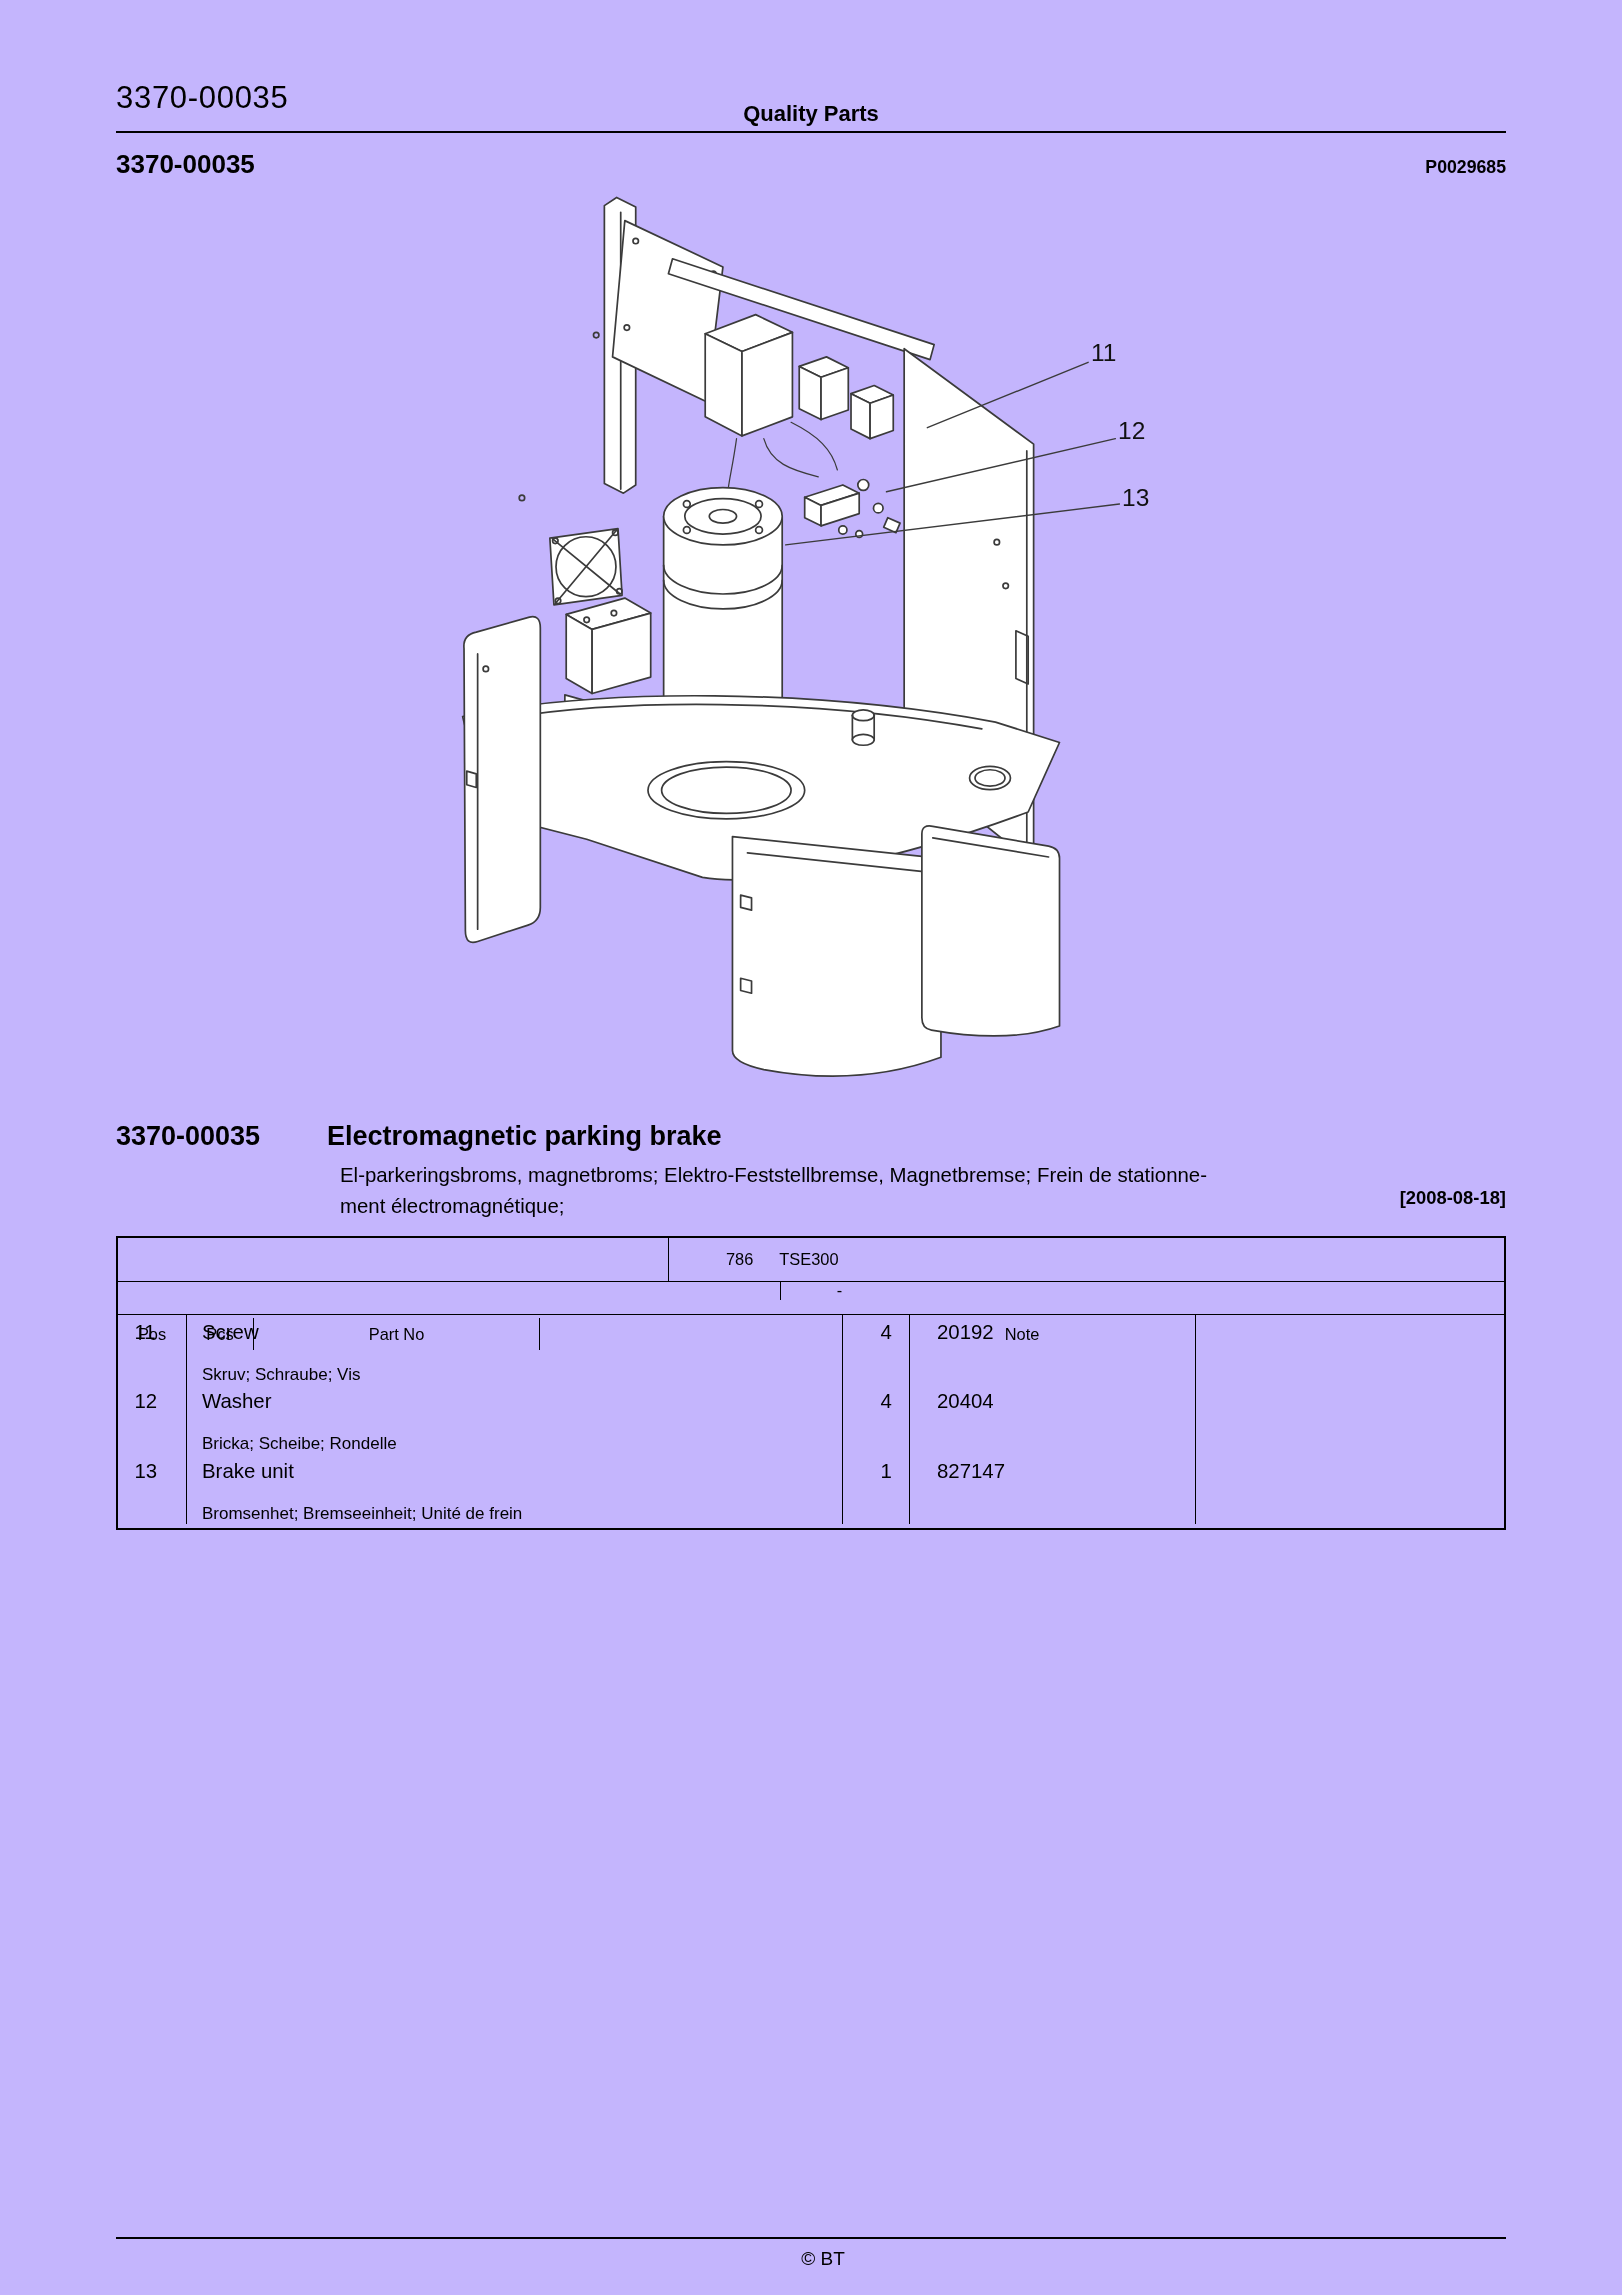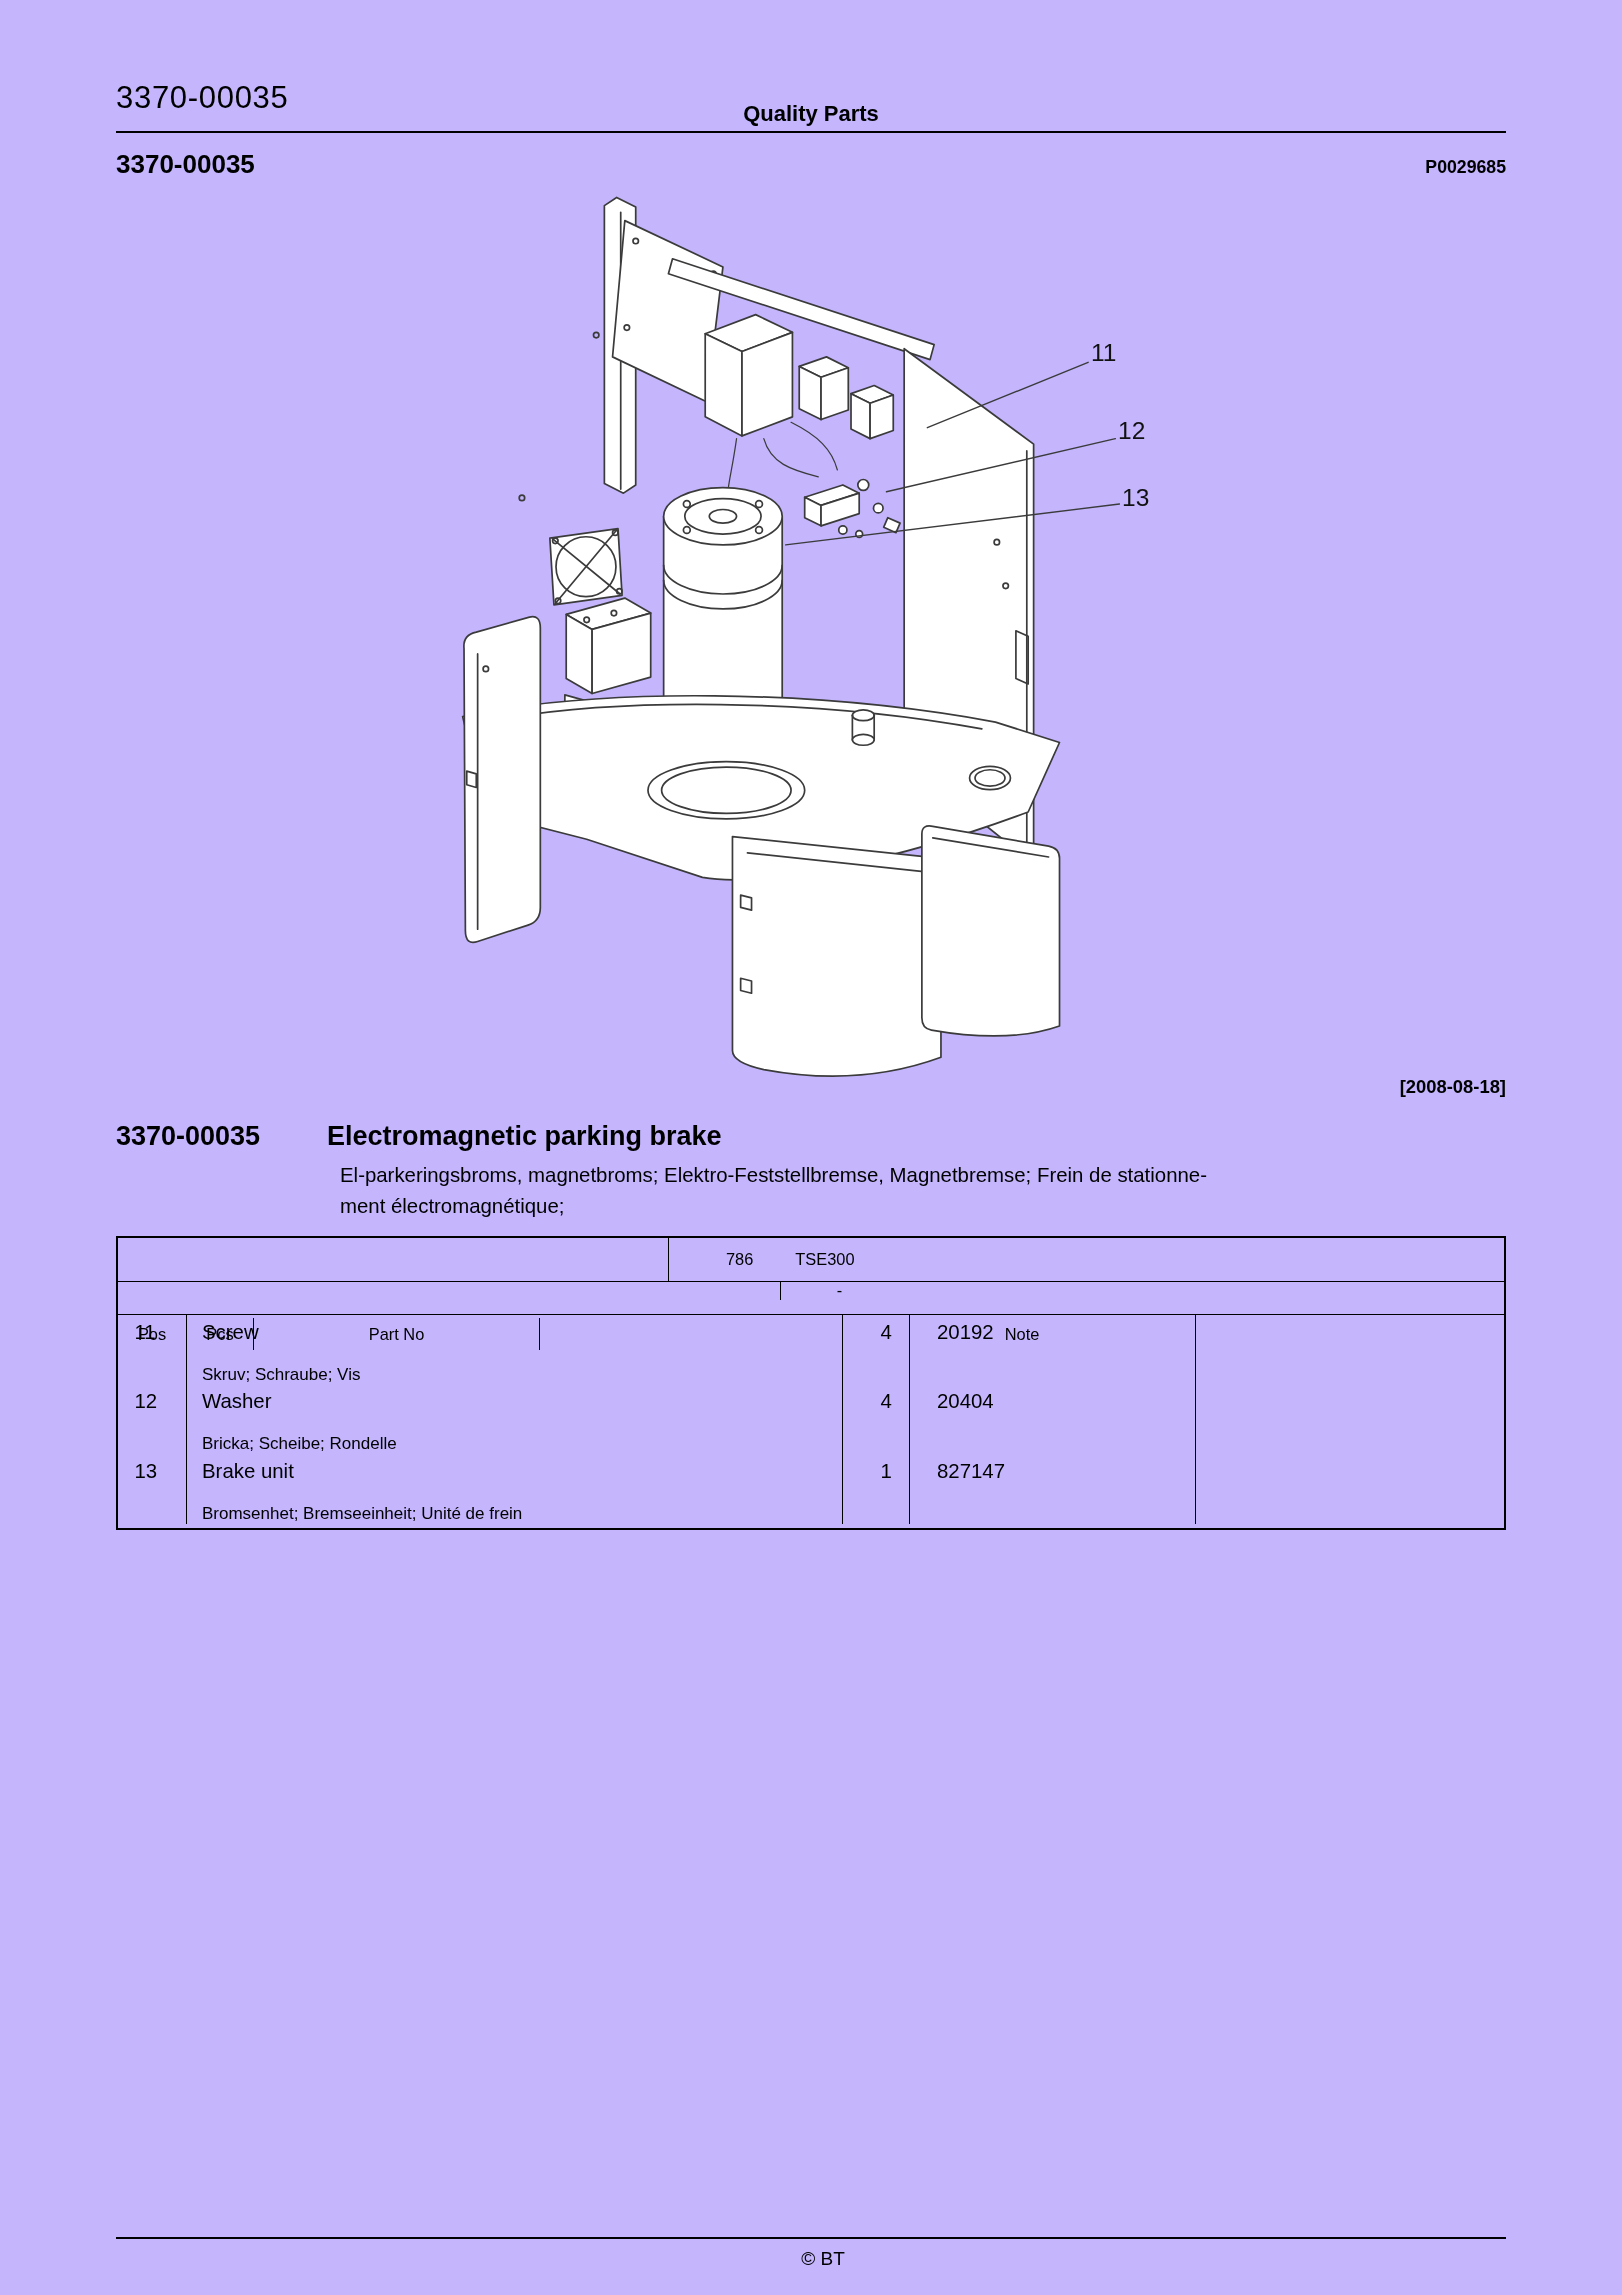--- a/index.html
+++ b/index.html
@@ -21,42 +21,42 @@
   .image-ref{right:116px;top:157px;font-size:17.7px;font-weight:bold;}
 
   
   .diagram{left:382px;top:177px;width:859px;height:913px;}
   .diagram svg{width:100%;height:100%;display:block;}
   .callout{position:absolute;font-size:24.5px;color:#111;}
 
   
   .section-number{left:116px;top:1121px;font-size:27px;font-weight:bold;}
   .section-title{left:327px;top:1121px;font-size:27px;font-weight:bold;}
-  .section-date{right:116px;top:1076px;font-size:18.4px;font-weight:bold;}
+  .section-date{right:116px;top:1187px;font-size:18.4px;font-weight:bold;}
   .section-subtitle{left:340px;top:1160px;width:1186px;font-size:20.4px;line-height:31px;}
 
   
   .parts-table{
     left:116px;top:1236px;width:1390px;
     border:2px solid #000;
     box-sizing:border-box;
     font-size:20.4px;
   }
   .t-row{display:flex;width:100%;box-sizing:border-box;}
   .t-cell{box-sizing:border-box;flex:0 0 auto;}
   .c-pos{width:68px;}
   .c-desc{width:656px;}
   .c-pcs{width:67px;text-align:center;}
   .c-part{width:286px;}
   .c-note{width:314px;flex:1 1 auto;}
 
   .band-row{height:44px;border-bottom:1.4px solid #000;align-items:center;flex-direction:column;}
   .band-left{width:791px;}
   .band-part{width:286px;border-left:1.4px solid #000;height:100%;display:flex;align-items:center;font-size:16.4px;padding-left:57px;}
-  .band-model{margin-left:42px;}
+  .band-model{margin-left:26px;}
   .band-note{flex:1 1 auto;border-left:1.4px solid #000;height:100%;display:flex;align-items:center;font-size:16.4px;padding-left:56px;}
 
   .head-row{height:33px;border-bottom:1.4px solid #000;}
   .head-row .t-cell{
     display:flex;align-items:center;justify-content:center;
     font-size:16.4px;height:100%;margin-top:36px;
   }
   .head-row .t-cell + .t-cell{border-left:1.4px solid #000;}
 
   .data-row{min-height:63px;align-items:stretch;}

